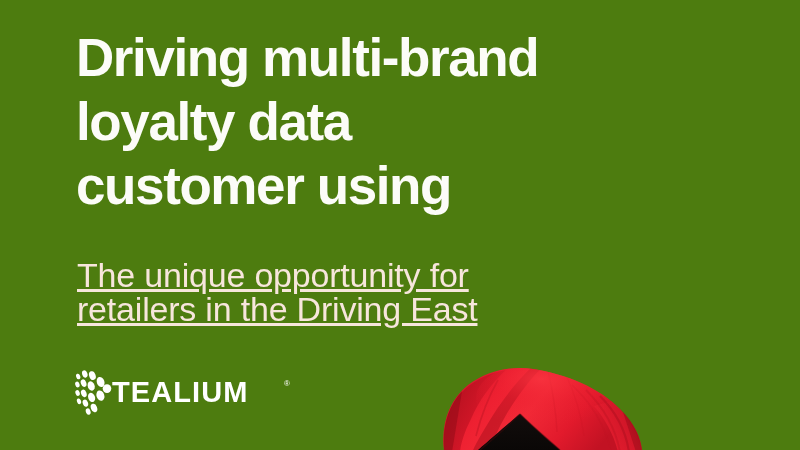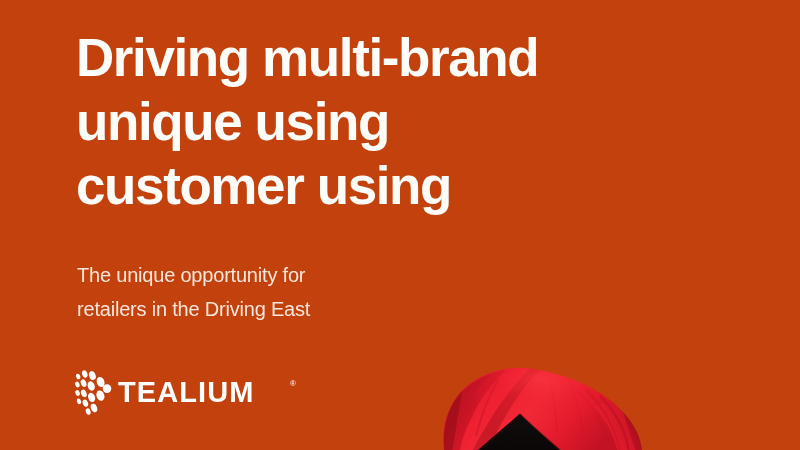--- a/index.html
+++ b/index.html
@@ -11,21 +11,21 @@
     height: 450px;
     overflow: hidden;
     font-family: "Liberation Sans", sans-serif;
     background: #F4511E;
   }
 
   #cover {
     position: relative;
     width: 800px;
     height: 450px;
-    background: #c2410c;
+    background: #4d7c0f;
     overflow: hidden;
   }
 
   
   .photo-layer {
     position: absolute;
     left: 0;
     top: 0;
     width: 800px;
     height: 450px;
@@ -55,24 +55,25 @@
   
   .subtitle {
     position: absolute;
     left: 77px;
     top: 258px;
     width: 460px;
     margin: 0;
     color: #F7E6DC;
     font-family: "Liberation Sans", sans-serif;
     font-weight: 400;
-    font-size: 20px;
+    font-size: 34px;
     line-height: 34px;
     letter-spacing: -0.2px;
     z-index: 5;
+    text-decoration: underline;
   }
   .subtitle .sub-line {
     display: block;
     white-space: nowrap;
   }
 
   
   .logo {
     position: absolute;
     left: 74px;
@@ -81,21 +82,21 @@
     align-items: center;
     z-index: 6;
   }
   .logo-mark {
     width: 38px;
     height: 52px;
     display: block;
   }
   .logo-word {
     position: relative;
-    margin-left: 6px;
+    margin-left: 0;
     display: block;
     text-decoration: underline;
   }
   .logo-word svg {
     display: block;
   }
 </style>
 </head>
 <body>
 
@@ -195,21 +196,21 @@
         <path d="M520 414 C 528 422, 546 438, 560 450" fill="none" stroke="#3B0A0C" stroke-width="1.6" opacity="0.5"></path>
         <path d="M520 414 C 512 422, 494 438, 480 450" fill="none" stroke="#3B0A0C" stroke-width="1.6" opacity="0.5"></path>
       </g>
       <title>Cropped photograph of a person's head wearing a red turban with dark hair visible at the forehead, entering from the bottom edge of the cover.</title>
     </svg>
     
   </div>
 
   <h1 class="headline">
     <span class="hl-line">Driving multi-brand</span>
-    <span class="hl-line">unique using</span>
+    <span class="hl-line">loyalty data</span>
     <span class="hl-line">customer using</span>
   </h1>
 
   <p class="subtitle">
     <span class="sub-line">The unique opportunity for</span>
     <span class="sub-line">retailers in the Driving East</span>
   </p>
 
   <div class="logo">
 

